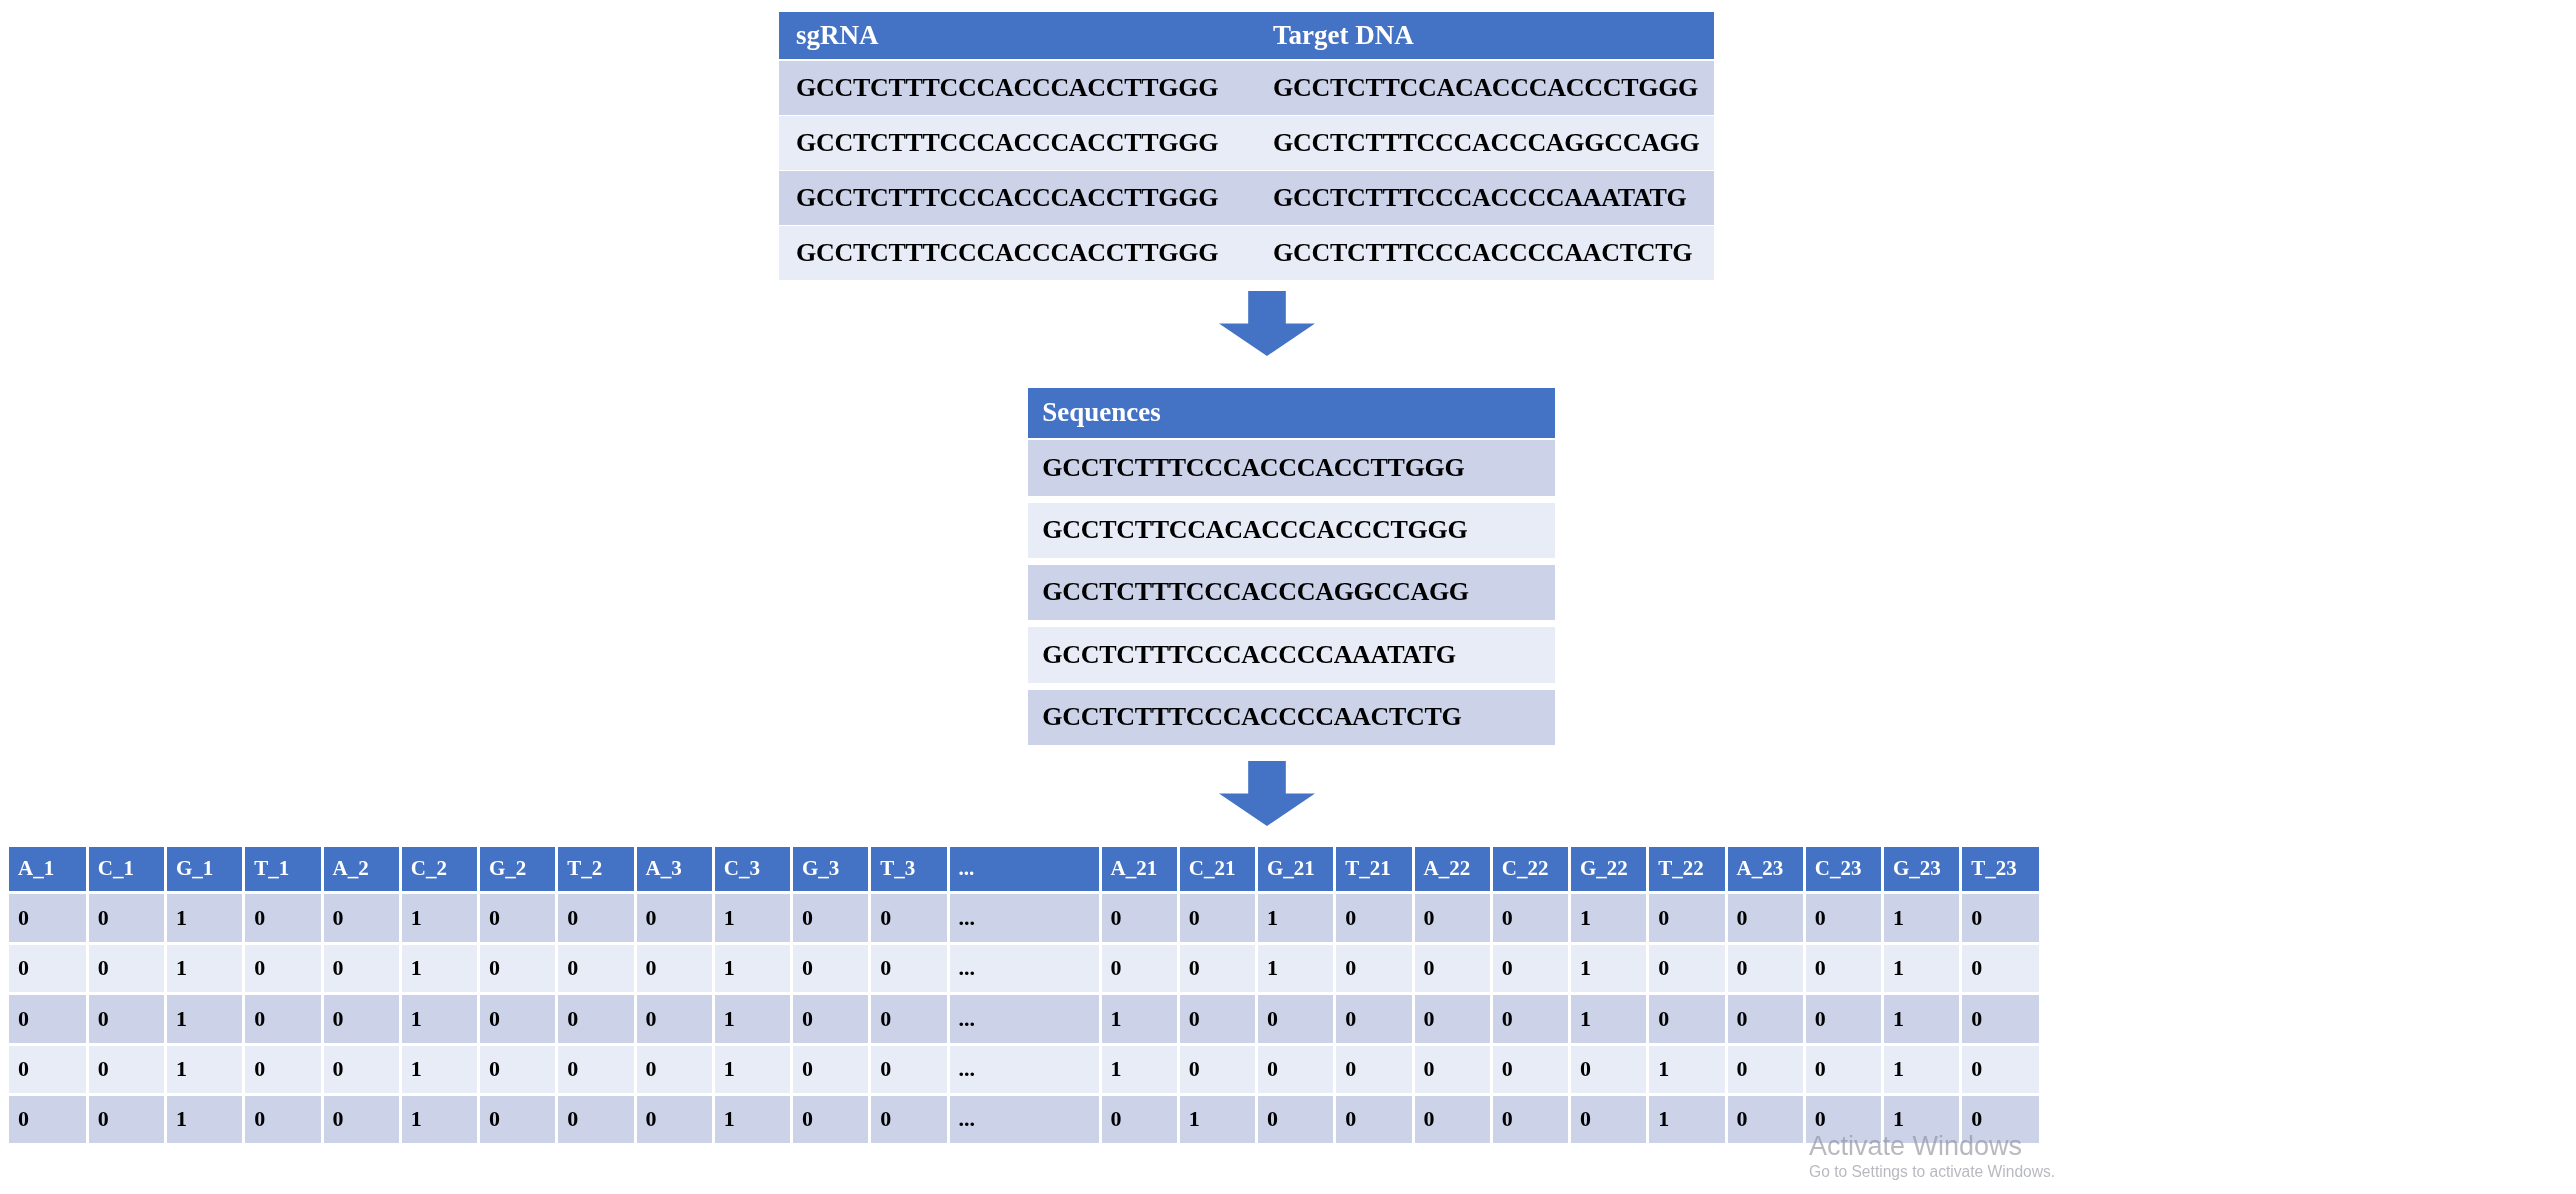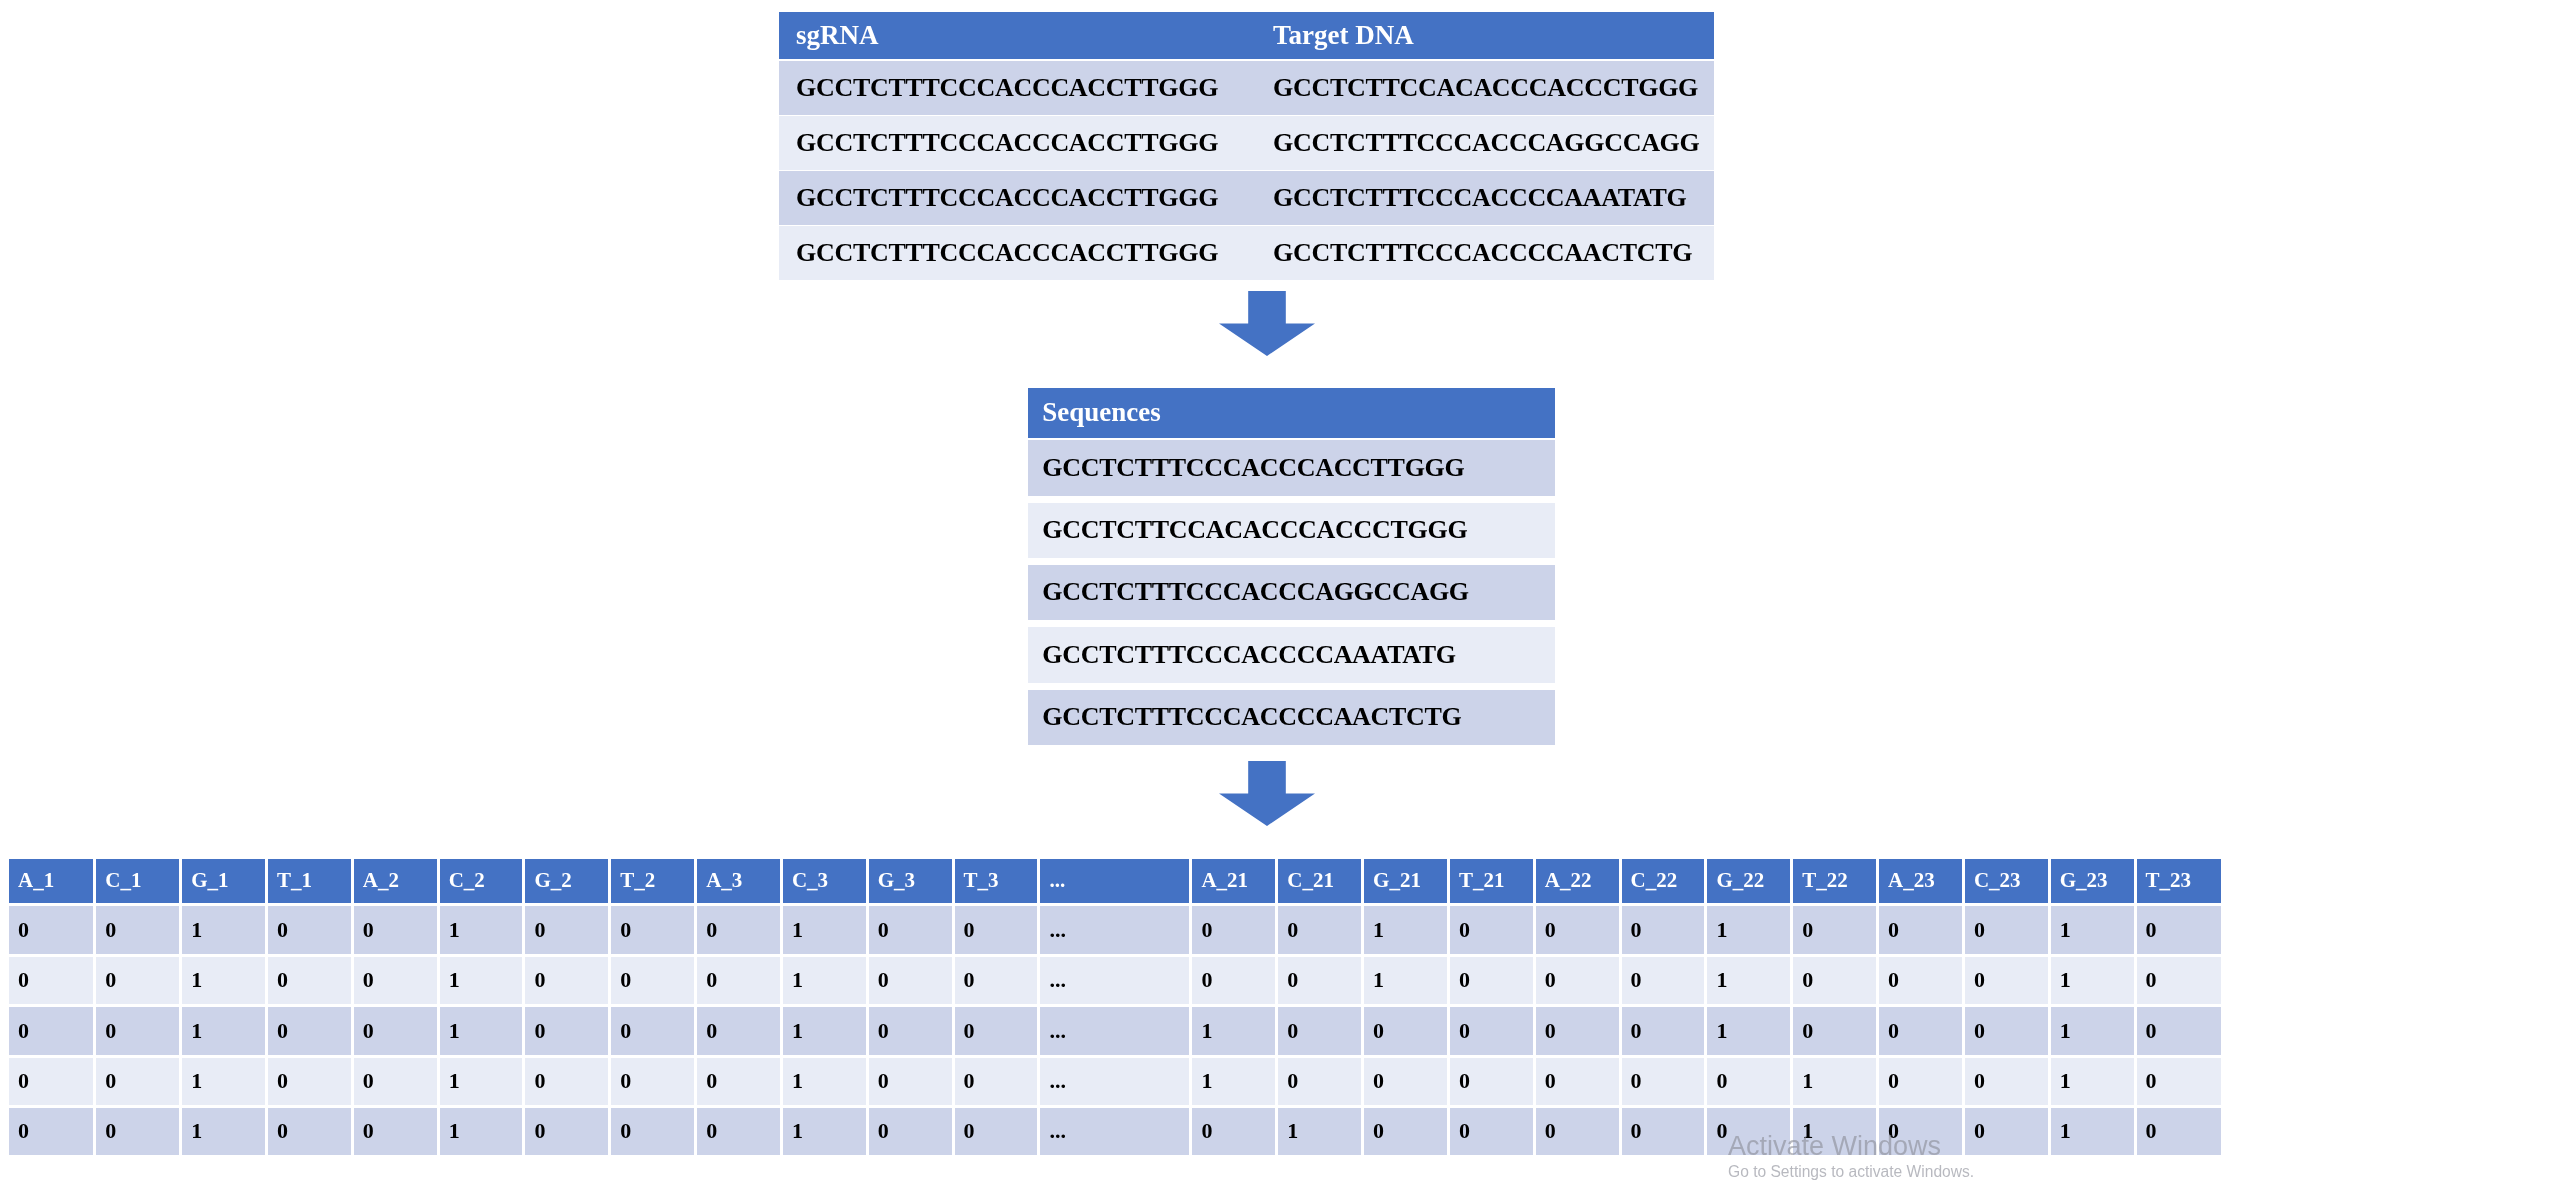--- a/index.html
+++ b/index.html
@@ -87,42 +87,42 @@
   #arrow-1 { left: 1219px; top: 291px; }
   #arrow-2 { left: 1219px; top: 761px; }
 
   
   #onehot-wrap {
     position: absolute;
     left: 9px;
     top: 847px;
     width: 2562px;
   }
-  #onehot-table { width: 2212px; margin-top: 12px; }
+  #onehot-table { width: 2030px; }
   #onehot-table th {
     font-size: 21px;
     padding: 9px 0 10.4px 9px;
     border-right: 3.2px solid #ffffff;
     border-bottom: 3.2px solid #ffffff;
     white-space: nowrap;
   }
   #onehot-table th:last-child { border-right: none; }
   #onehot-table td {
     font-size: 22px;
     padding: 10.4px 0 11px 9px;
     border-right: 3.2px solid #ffffff;
     border-bottom: 3.9px solid #ffffff;
   }
   #onehot-table td:last-child { border-right: none; }
   #onehot-table .col-ellipsis { width: 140px; }
 
   
   #watermark {
     position: absolute;
-    left: 1728px;
+    left: 1809px;
     top: 1133px;
     width: 415px;
     color: #8d8f99;
     font-family: "Liberation Sans", "DejaVu Sans", sans-serif;
     opacity: 0.62;
     pointer-events: none;
     user-select: none;
   }
   #watermark .wm-title {
     font-size: 27px;

